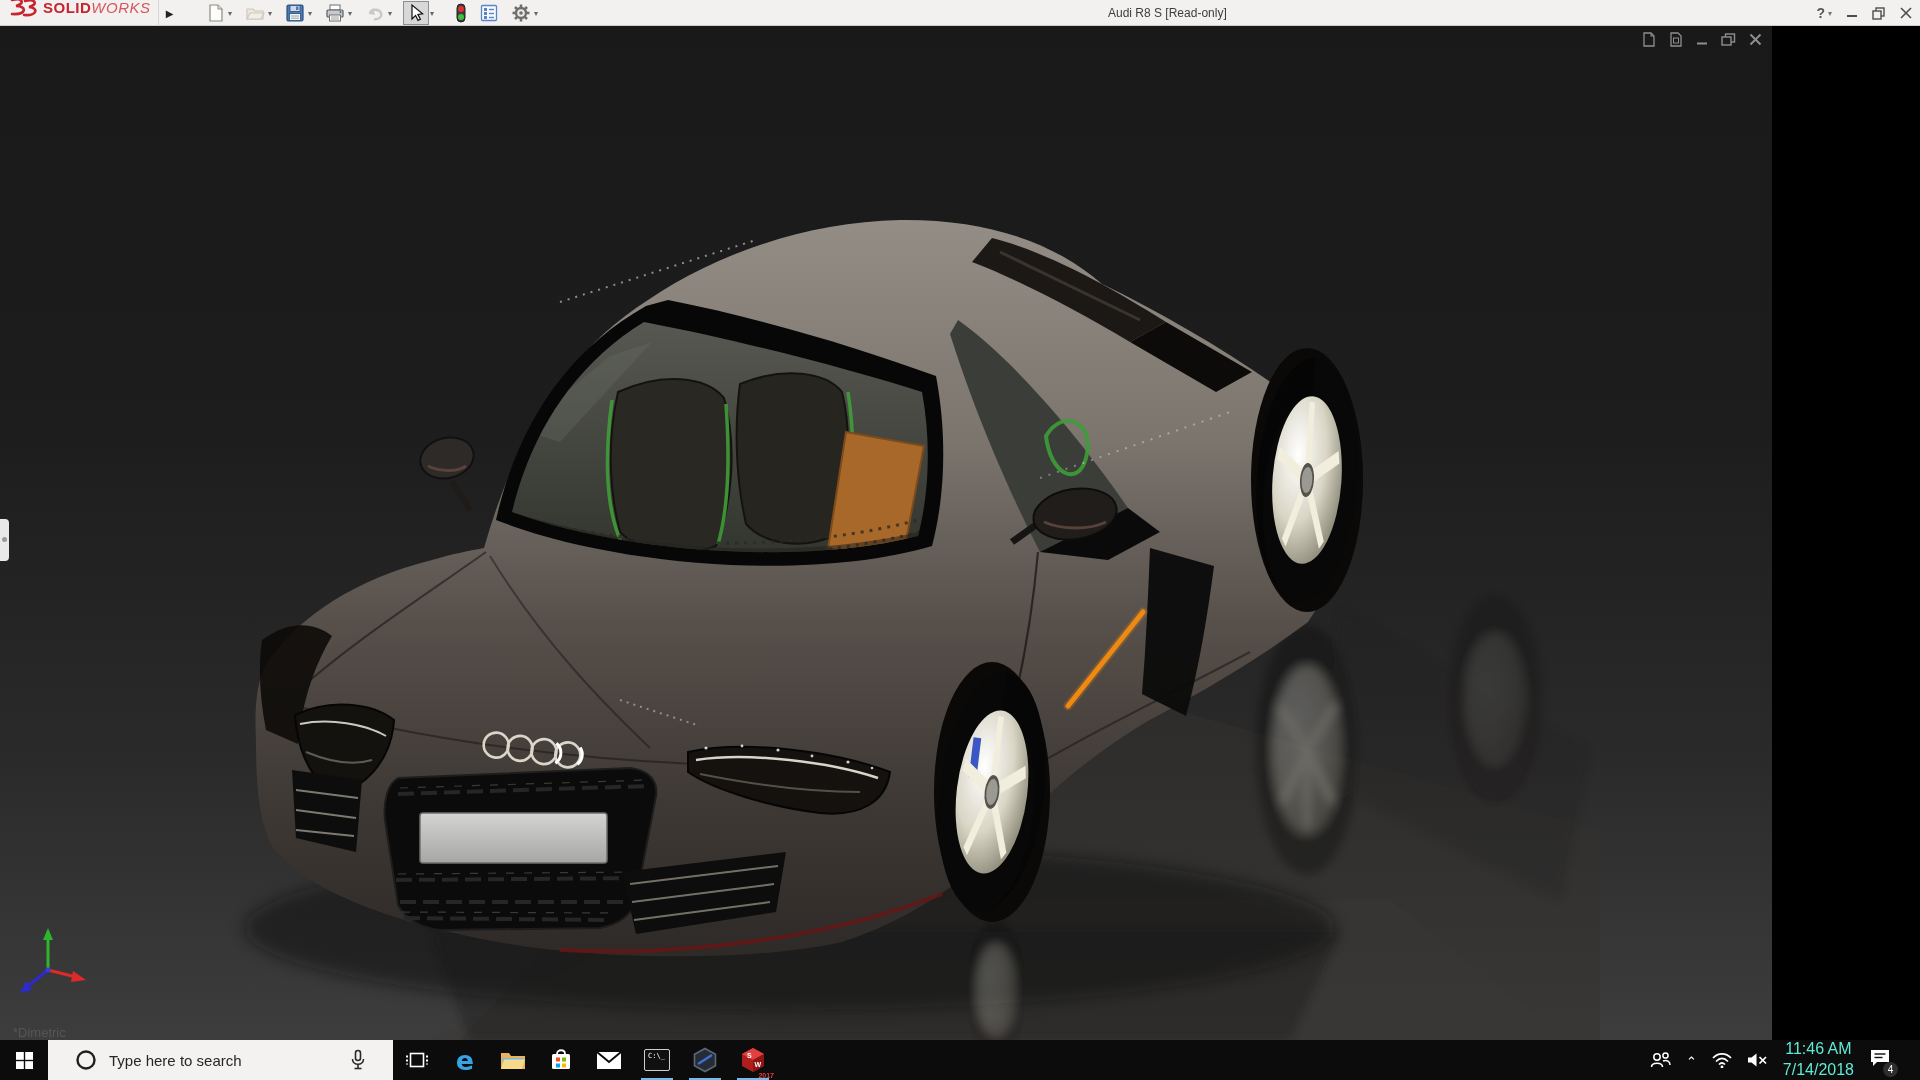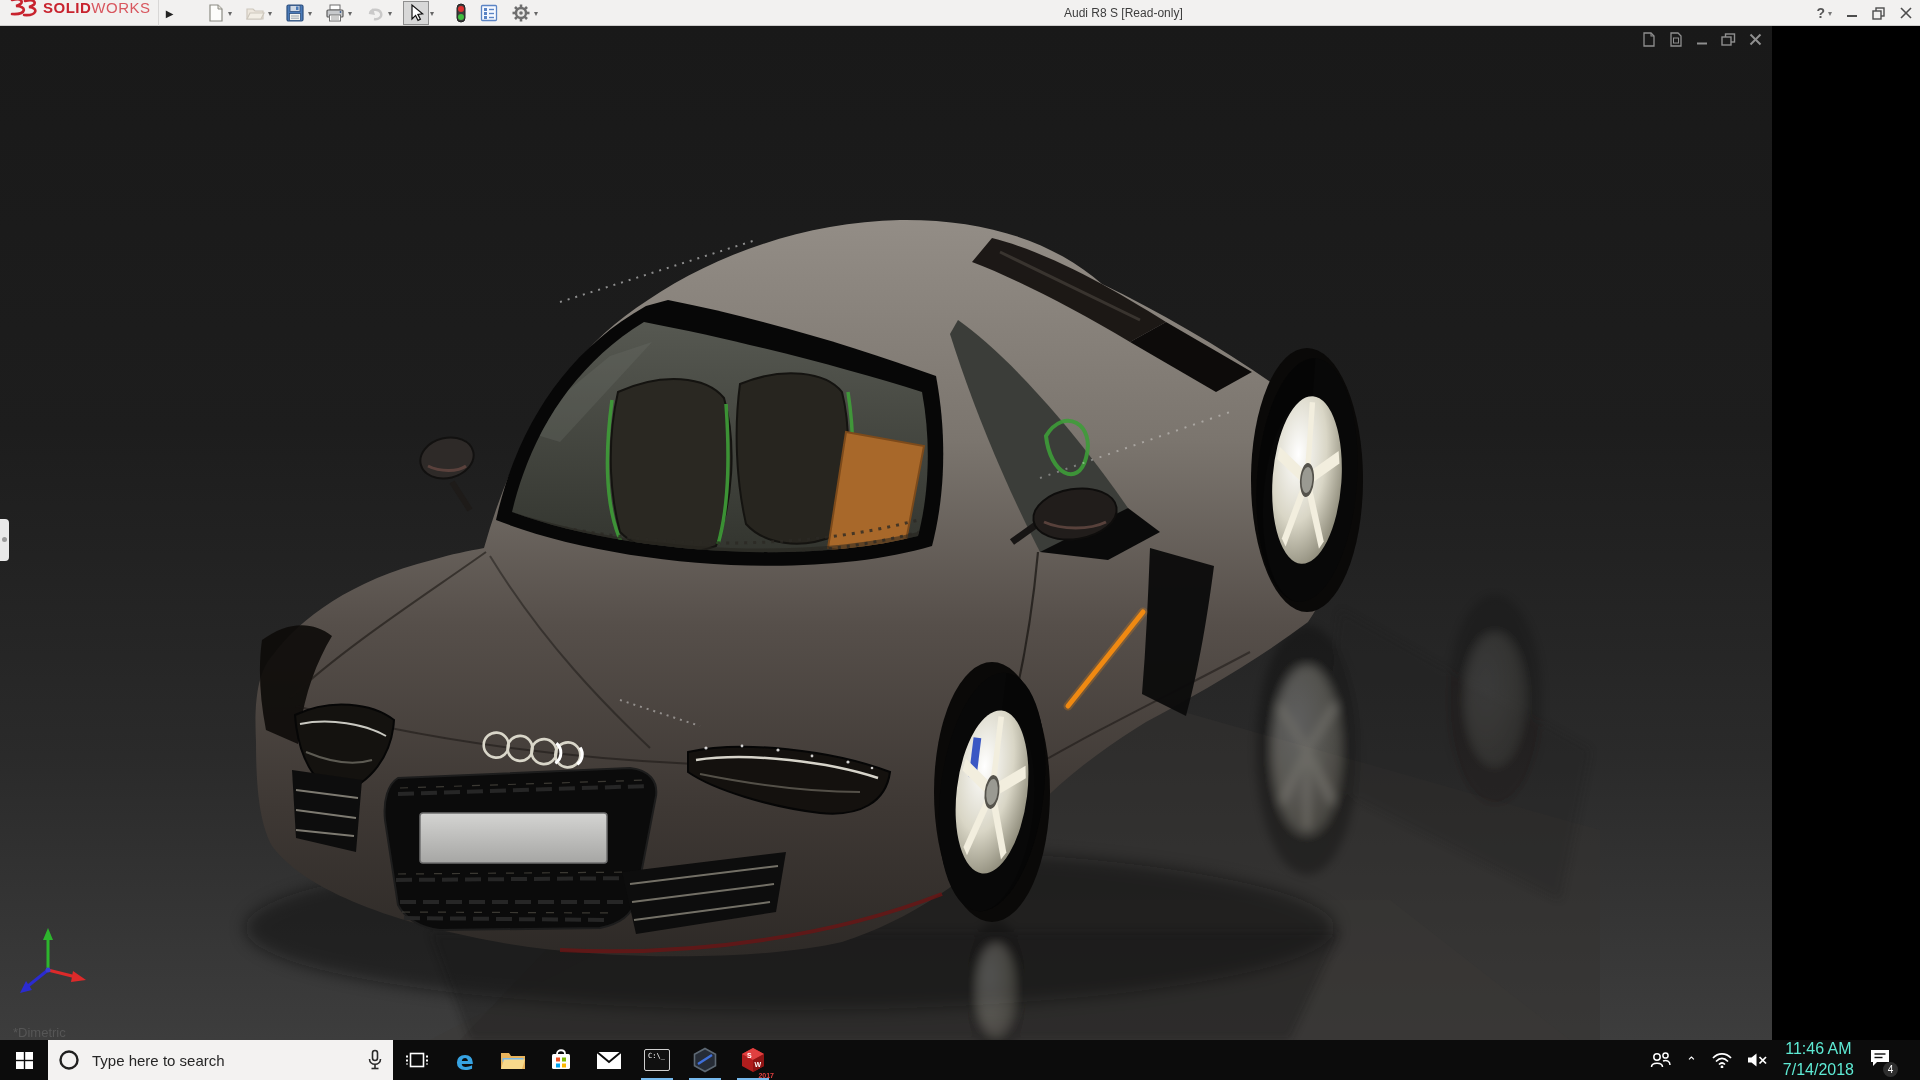--- a/index.html
+++ b/index.html
@@ -5,30 +5,30 @@
   html,body{margin:0;padding:0;width:1920px;height:1080px;overflow:hidden;
     font-family:"Liberation Sans",sans-serif;background:#000;}
   *{box-sizing:border-box;}
 
   
   .titlebar{position:absolute;top:0;left:0;width:1920px;height:26px;
     background:#f2f1f0;border-bottom:1px solid #cfcecd;z-index:30;}
   .brand{position:absolute;left:6px;top:0;height:14px;display:flex;align-items:center;}
   .brand-glyph{margin-right:3px;}
   .brand-bold{color:#c8232e;font-weight:bold;font-size:15px;letter-spacing:.5px;}
-  .brand-light{color:#d8565e;font-size:15px;letter-spacing:.5px;}
+  .brand-light{color:#d8565e;font-size:15px;letter-spacing:.5px;font-style:italic;}
   .flyout{position:absolute;left:158px;top:0;width:22px;height:26px;border-left:1px solid #d8d7d6;
     display:flex;align-items:center;justify-content:center;font-size:10px;color:#222;cursor:pointer;}
   .toolbar{position:absolute;left:205px;top:0;height:26px;display:flex;align-items:center;}
   .tb-btn{height:24px;display:flex;align-items:center;padding:0 2px;cursor:pointer;}
   .tb-drop{font-size:8px;color:#666;margin:0 3px 0 1px;cursor:pointer;}
   .tb-btn.disabled{opacity:.45;}
   .tb-btn.pressed{background:#d8d8d8;border:1px solid #8f8f8f;}
   .tb-gap{width:8px;}
-  .win-title{position:absolute;left:1064px;top:6px;font-size:12px;color:#3d3d3d;white-space:nowrap;}
+  .win-title{position:absolute;left:1108px;top:6px;font-size:12px;color:#3d3d3d;white-space:nowrap;}
   .win-controls{position:absolute;right:8px;top:0;height:26px;display:flex;align-items:center;gap:14px;color:#555;}
   .wc{display:flex;align-items:center;cursor:pointer;}
   .wc-help{font-size:14px;font-weight:bold;color:#555;}
   .wc-help-drop{font-size:8px;color:#777;margin-left:3px;}
 
   
   .viewport{position:absolute;top:26px;left:0;width:1772px;height:1014px;
     background:linear-gradient(180deg,#191919 0%,#1d1d1d 40%,#2a2a2a 72%,#3d3d3d 100%);overflow:hidden;}
   .scene{position:absolute;top:0;left:0;width:1920px;height:1014px;}
   .mdi-controls{position:absolute;top:6px;right:10px;display:flex;align-items:center;gap:13px;z-index:5;}
@@ -36,21 +36,21 @@
   .left-tab{position:absolute;left:0;top:493px;width:9px;height:42px;background:#e9e9e9;
     border-radius:0 4px 4px 0;cursor:pointer;}
   .left-tab::after{content:"";position:absolute;left:2px;top:18px;width:5px;height:5px;border-radius:50%;background:#9a9a9a;}
   .view-label{position:absolute;left:13px;bottom:0px;font-size:13px;color:#565656;}
   .triad{position:absolute;left:14px;bottom:40px;}
 
   
   .taskbar{position:absolute;bottom:0;left:0;width:1920px;height:40px;background:#0c0c0c;
     display:flex;align-items:stretch;z-index:40;}
   .start{width:48px;display:flex;align-items:center;justify-content:center;cursor:pointer;}
-  .searchbox{width:345px;background:#f3f2f1;display:flex;align-items:center;padding:0 10px;gap:10px;cursor:text;}
+  .searchbox{width:345px;background:#f3f2f1;display:flex;align-items:center;padding:0 27px;gap:10px;cursor:text;}
   .searchbox input{border:none;outline:none;background:transparent;font-size:15px;color:#1f1f1f;
     font-family:"Liberation Sans",sans-serif;flex:1;}
   .searchbox input::placeholder{color:#262626;opacity:1;}
   .app-btn{width:48px;position:relative;display:flex;align-items:center;justify-content:center;cursor:pointer;}
   .app-btn .runbar{position:absolute;bottom:0;left:8px;right:8px;height:2px;background:#76b9ed;}
   .edge-e{font-family:"DejaVu Sans",sans-serif;font-weight:bold;font-size:27px;color:#37a3e2;line-height:1;}
   .sw-year{position:absolute;bottom:1px;right:3px;font-size:7px;font-weight:bold;color:#e04040;}
   .cmd-face{width:26px;height:22px;background:#101010;border:1px solid #cfcfcf;border-radius:2px;position:relative;}
   .cmd-face span{position:absolute;top:2px;left:3px;font-family:"DejaVu Sans Mono",monospace;font-size:7px;color:#fff;}
   .tray{margin-left:auto;display:flex;align-items:center;gap:15px;padding-right:8px;color:#fff;}

